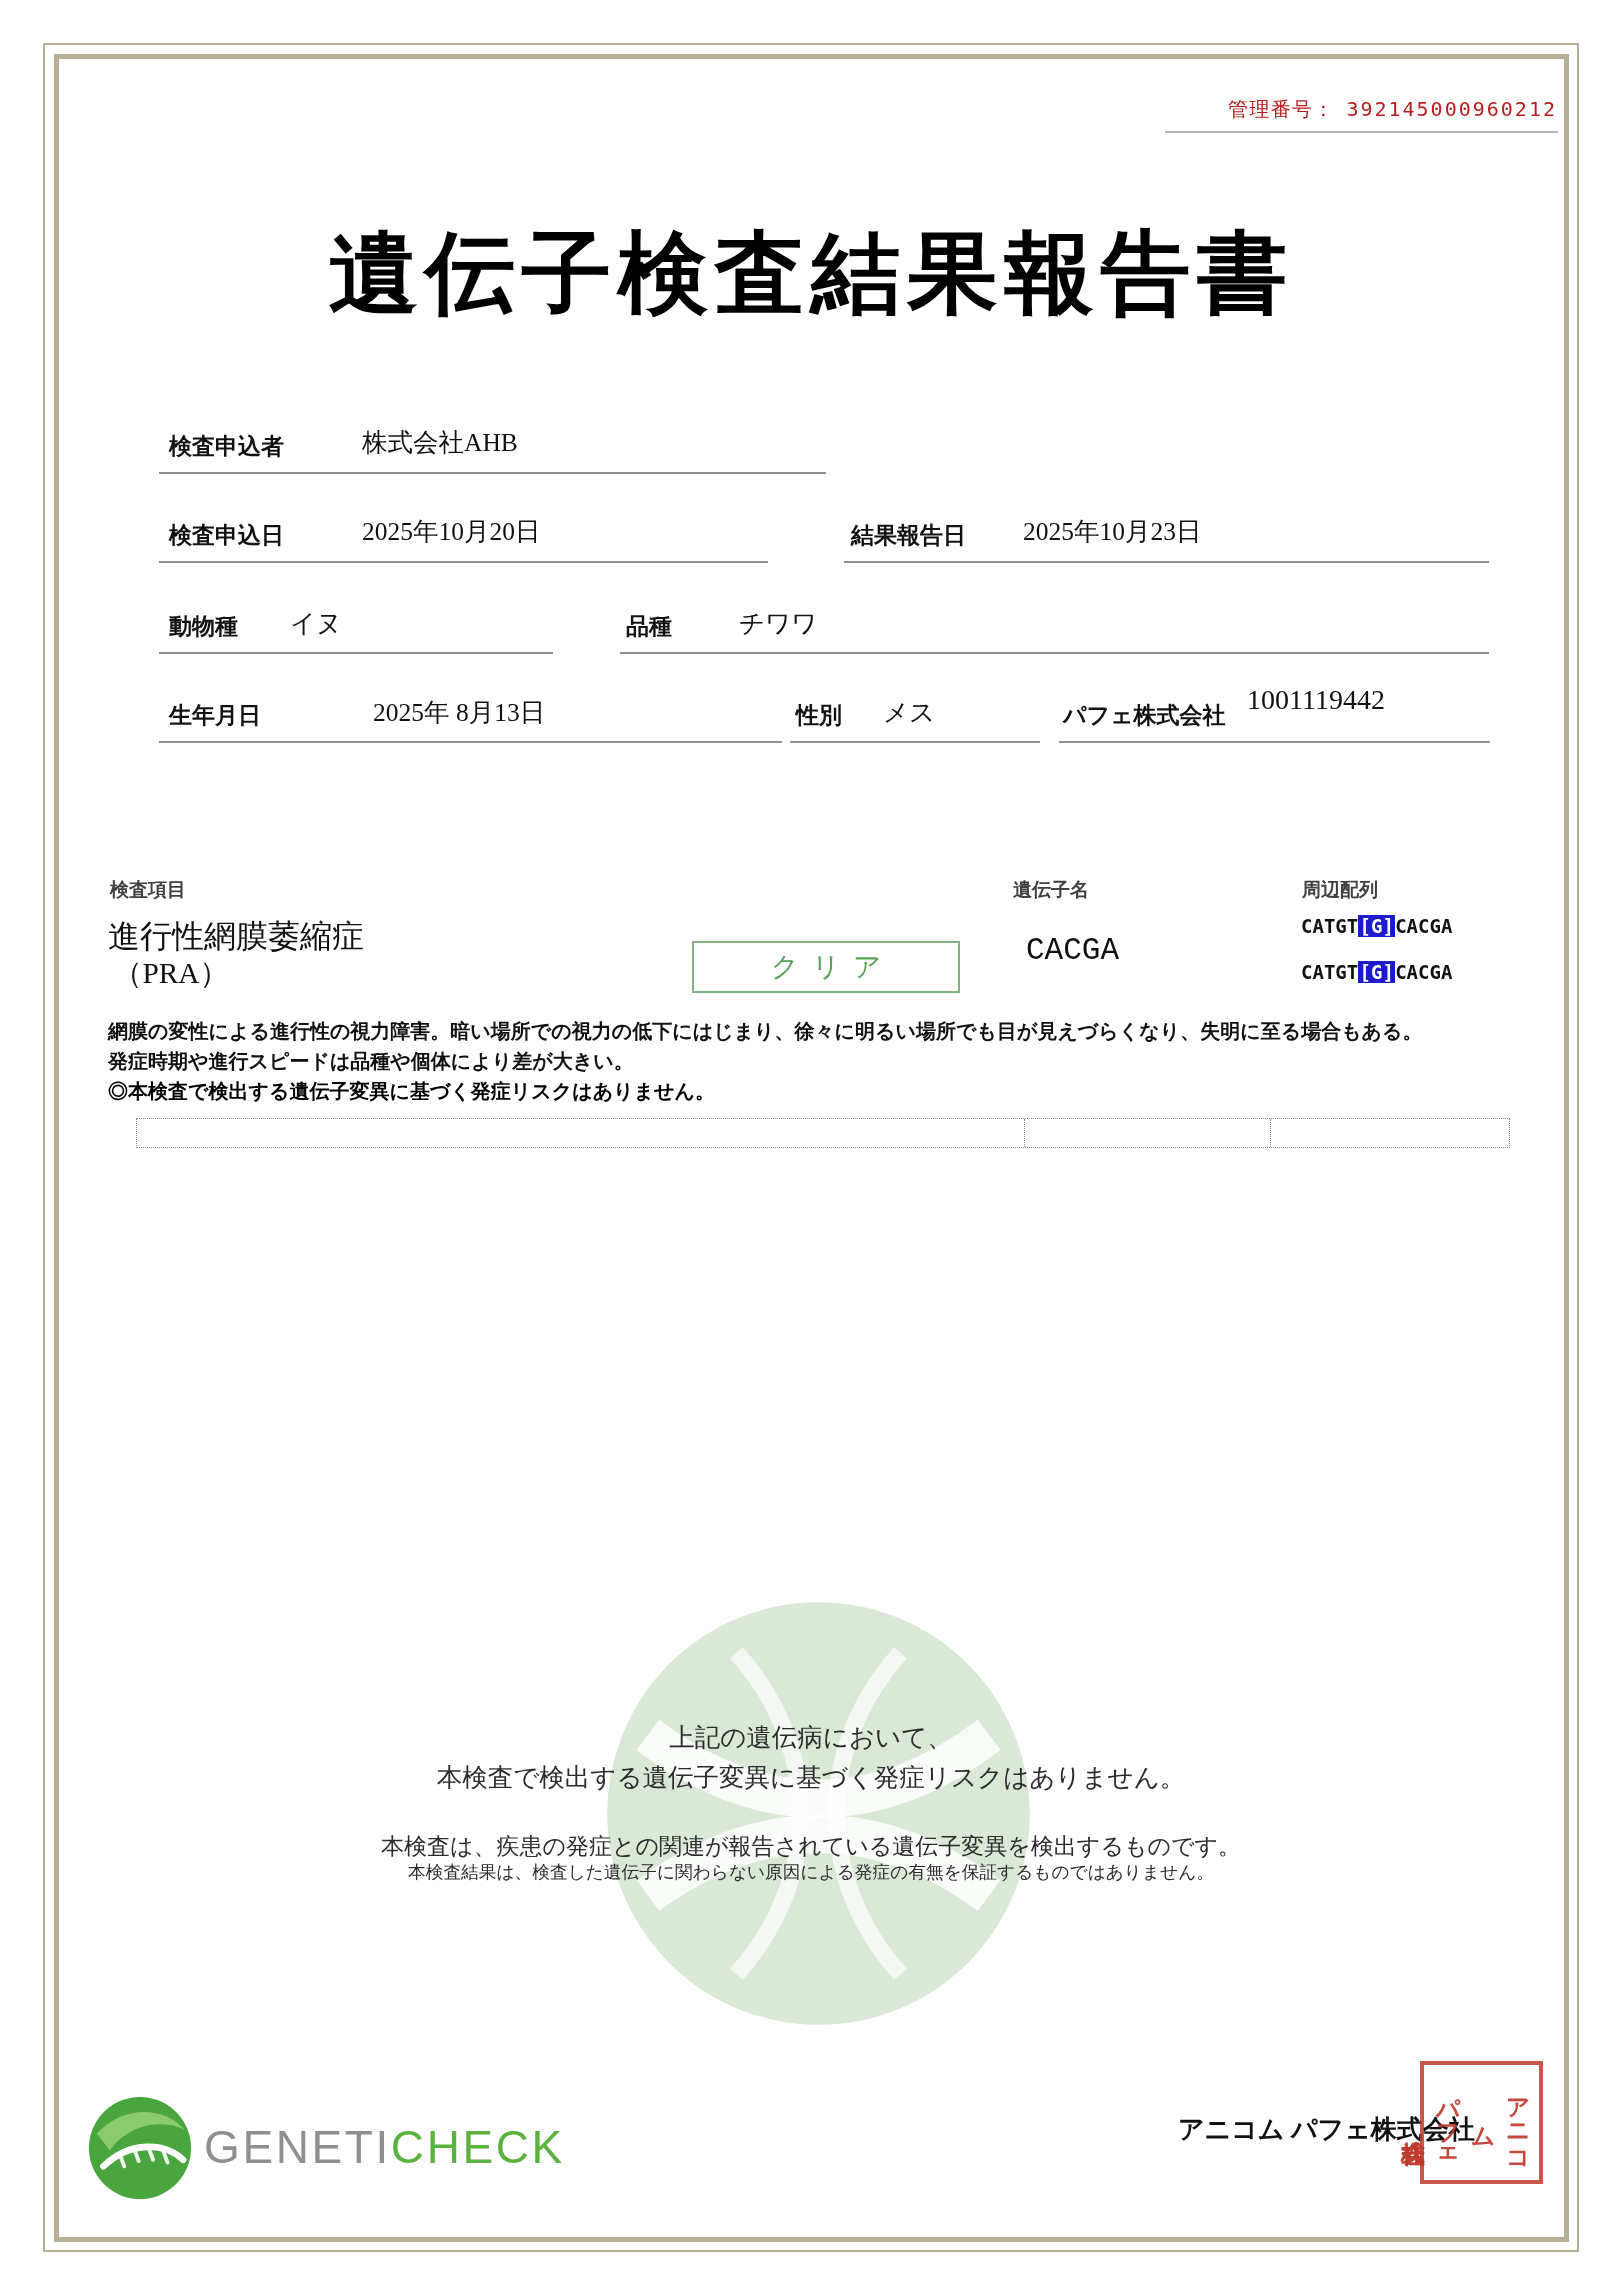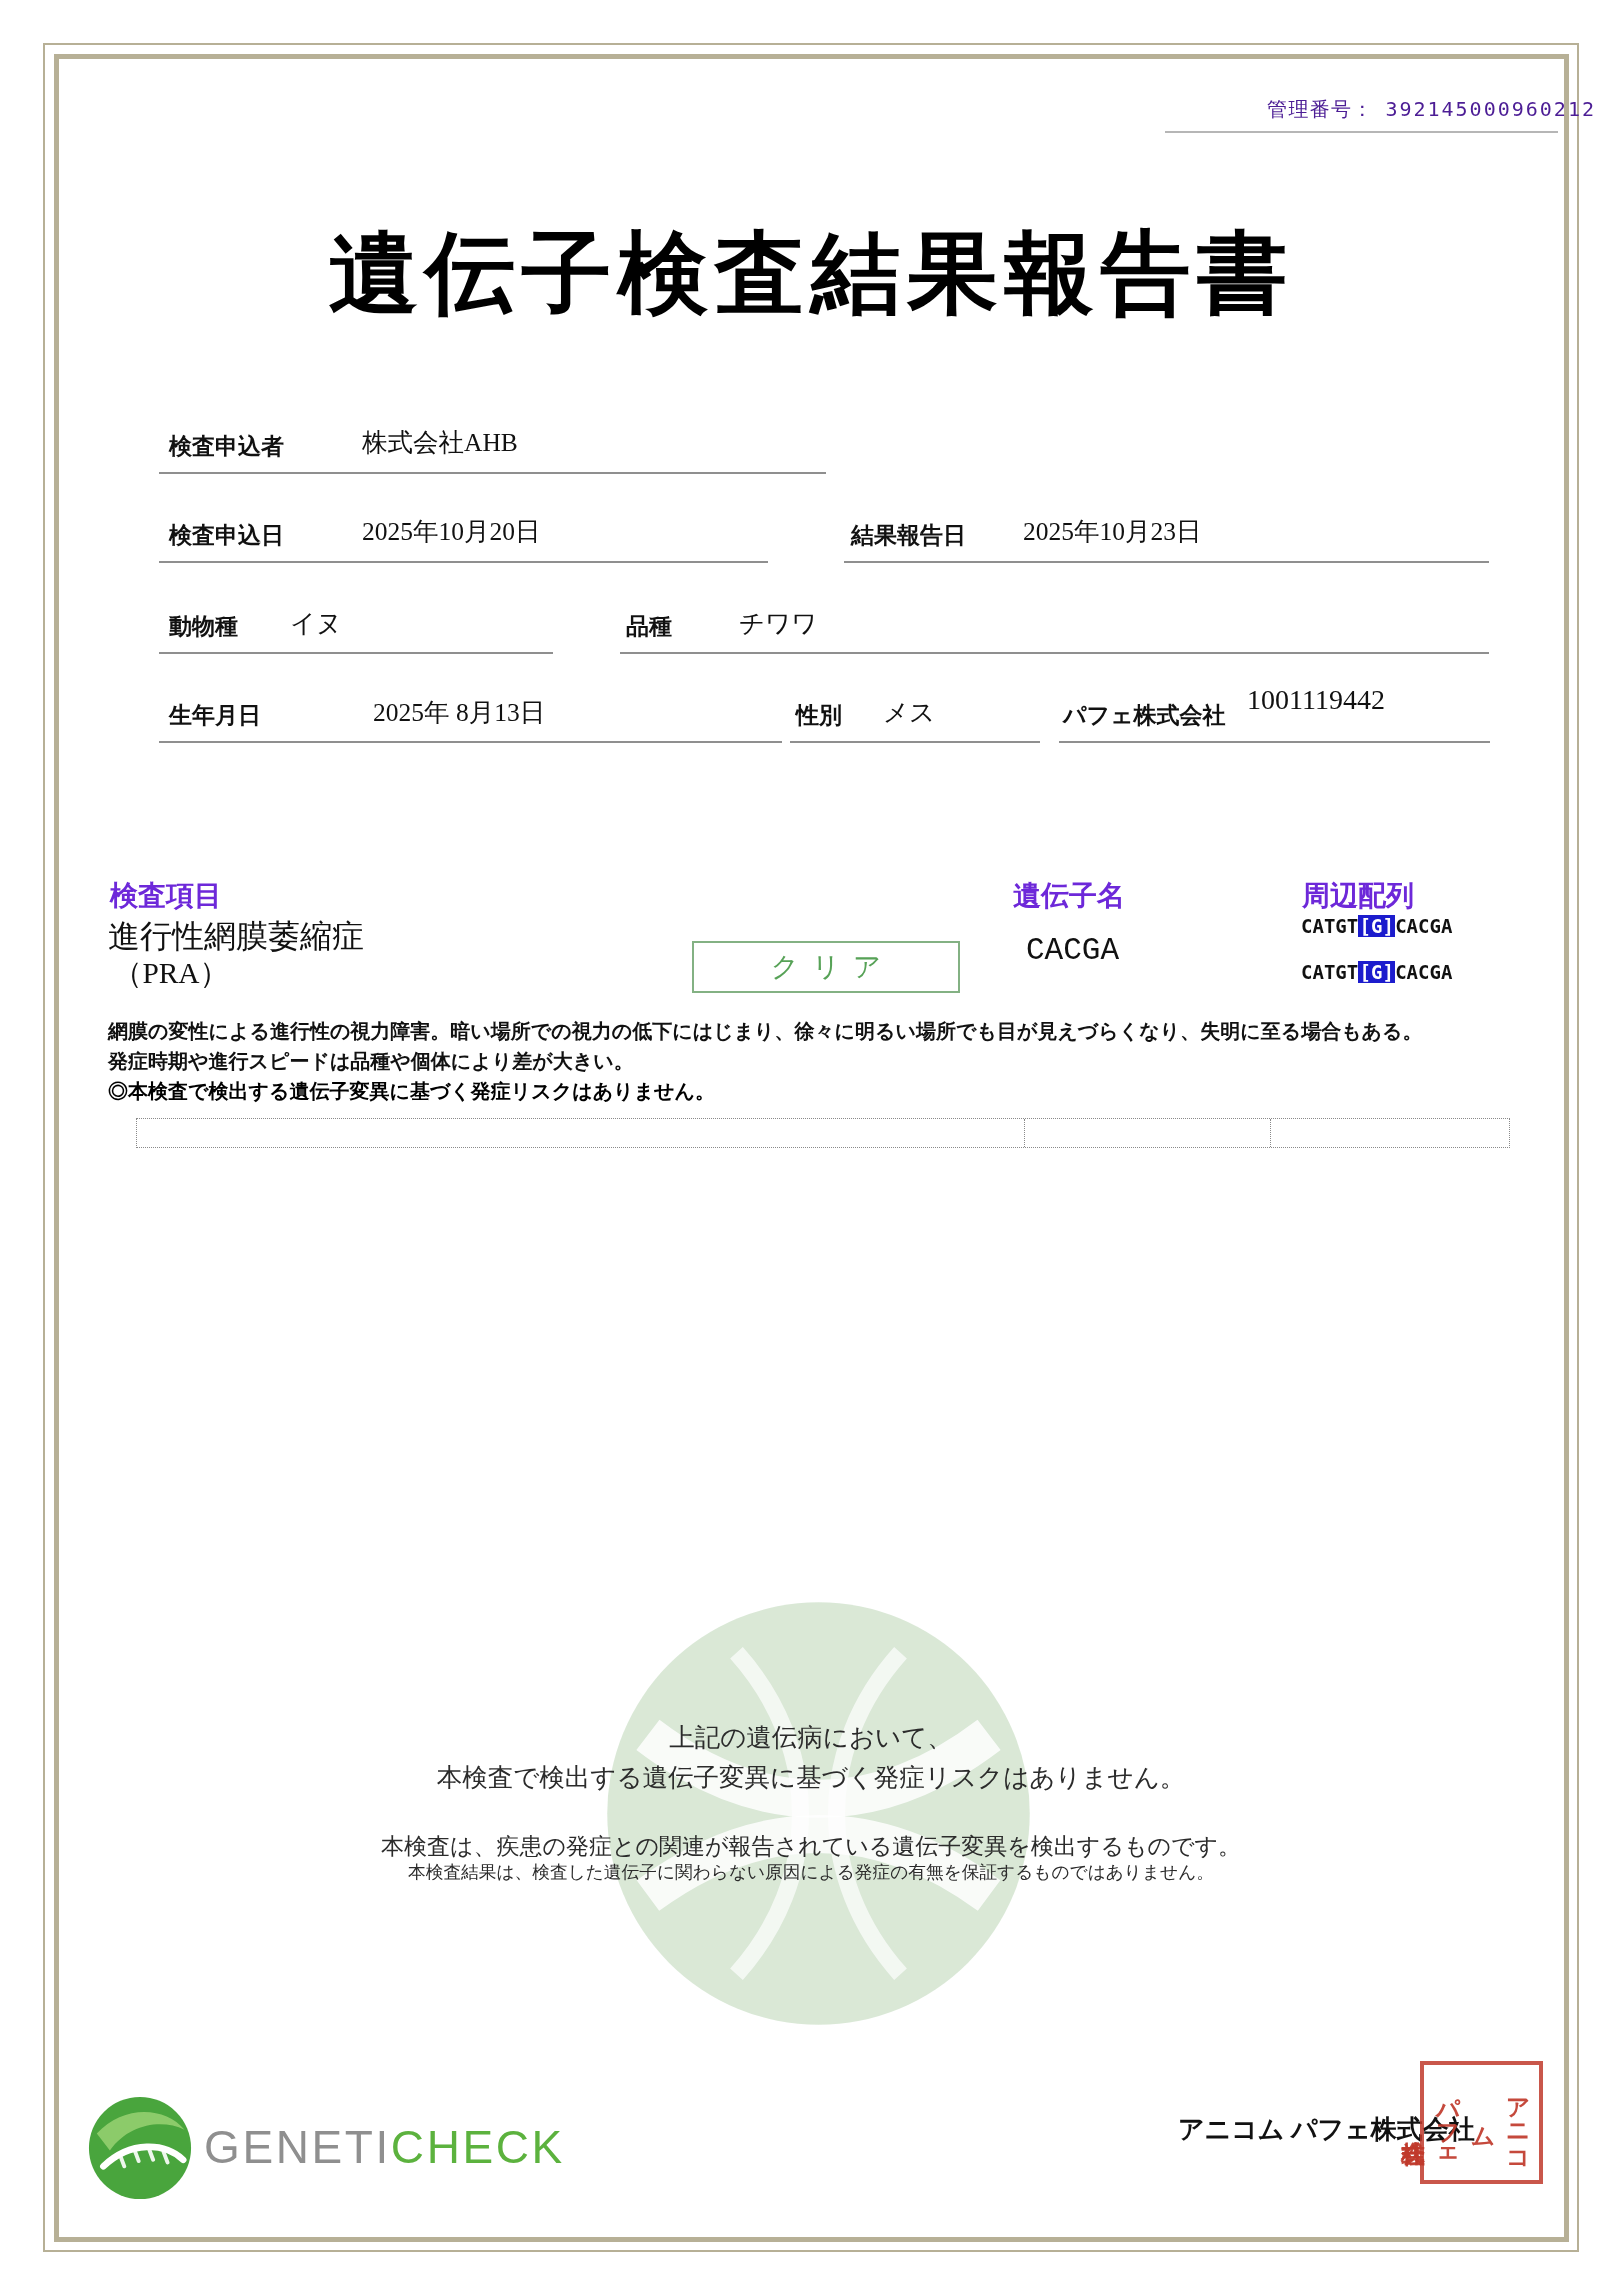--- a/index.html
+++ b/index.html
@@ -9,22 +9,22 @@
   }
   .abs{ position:absolute; }
 
   
   .frame-outer{ position:absolute; left:43px; top:43px; right:43px; bottom:43px;
     border:2px solid #b7b096; }
   .frame-inner{ position:absolute; left:8.5px; top:8.5px; right:8.5px; bottom:8.5px;
     border:5.9px solid #b7b096; }
 
   
-  .mgmt{ top:96px; left:1086px; width:510px; text-align:right; font-size:20px;
-    color:#4c1d95; letter-spacing:1.3px; white-space:nowrap; }
+  .mgmt{ top:96px; left:1047px; width:510px; text-align:right; font-size:20px;
+    color:#b91c1c; letter-spacing:1.3px; white-space:nowrap; }
   .mgmt .num{ font-family:"DejaVu Sans Mono", monospace; letter-spacing:2px; margin-left:11.8px; }
   .mgmt-line{ top:131px; left:1165px; width:393px; height:2px; background:#b6b6b6; }
 
   
   .title{ top:213px; left:0; width:100%; text-align:center; font-size:90px;
     font-weight:bold; letter-spacing:6.5px; color:#000; }
 
   
   .f-label{ font-size:23px; font-weight:bold; color:#111; white-space:nowrap; }
   .f-value{ font-size:25.5px; color:#111; white-space:nowrap; }
@@ -52,21 +52,21 @@
   .v-birth{ top:695px; left:373px; }
   .u4a{ top:741px; left:159px; width:623px; }
   .l-sex{ top:700px; left:796px; }
   .v-sex{ top:695px; left:883px; }
   .u4b{ top:741px; left:790px; width:250px; }
   .l-bioid{ top:700px; left:1063px; }
   .v-bioid{ top:684px; left:1247px; font-size:28px; }
   .u4c{ top:741px; left:1059px; width:431px; }
 
   
-  .green-head{ color:#6d28d9; font-size:28px; font-weight:bold; white-space:nowrap; }
+  .green-head{ color:#404040; font-size:19px; font-weight:bold; white-space:nowrap; }
   .h-item{ top:877px; left:110px; }
   .h-gene{ top:877px; left:1013px; }
   .h-seq{ top:877px; left:1302px; }
 
   .item-name{ top:915px; left:108px; font-size:32px; white-space:nowrap; }
   .item-sub{ top:954px; left:113px; font-size:29.4px; white-space:nowrap; }
 
   .result-box{ top:941px; left:692px; width:264px; height:48px;
     border:2px solid #83b183; display:flex; align-items:center; justify-content:center; }
   .result-text{ color:#57a257; font-size:27.5px; letter-spacing:13px; text-indent:13px; }

